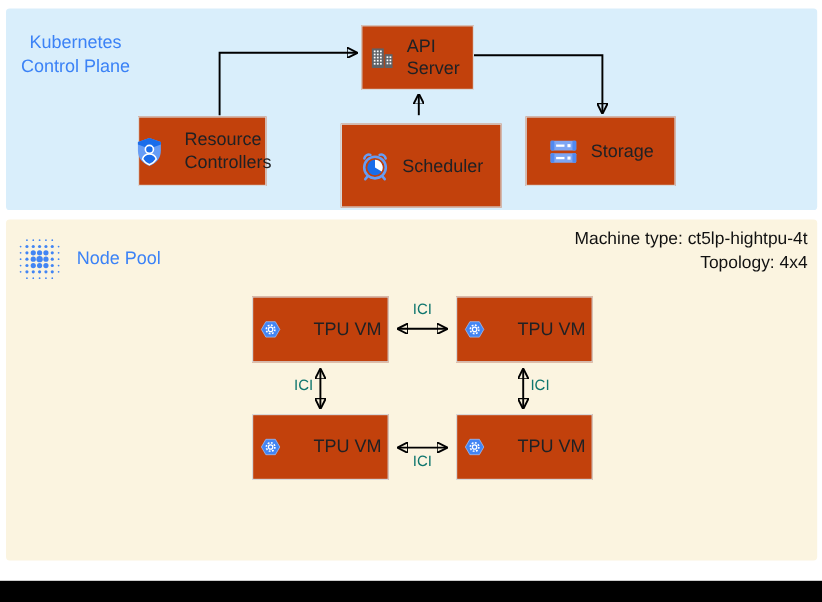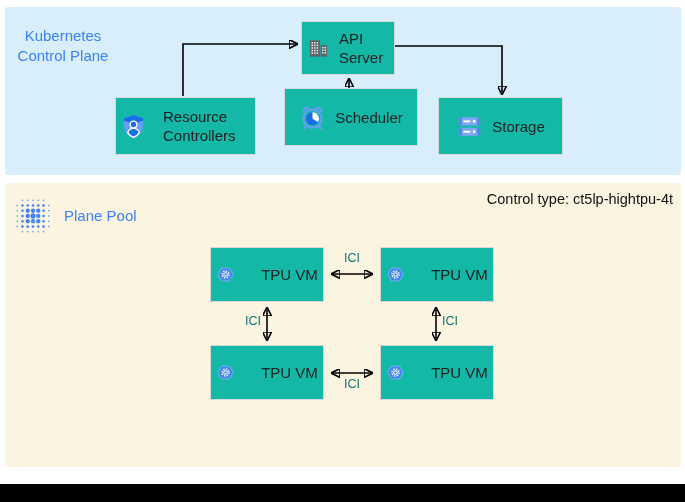--- a/index.html
+++ b/index.html
@@ -14,30 +14,30 @@
   .panel-title{
     position:absolute;font-size:15px;line-height:20px;color:#3b82f6;
   }
   .cp-title{left:7px;top:26px;width:112px;text-align:center;}
   .np-title{left:64px;top:197px;height:38px;line-height:38px;}
   .np-meta{
     position:absolute;right:12px;top:189px;width:320px;text-align:right;
     font-size:14.5px;line-height:20px;color:#111;
   }
   .box{
-    position:absolute;background:#14b8a6;border:1px solid #d8d8d8;box-sizing:border-box;
+    position:absolute;background:#c2410c;border:1px solid #d8d8d8;box-sizing:border-box;
     display:flex;align-items:center;justify-content:center;gap:9px;
     font-size:15px;color:#202124;
   }
   .box .lbl{line-height:19px;}
   .box-api{left:301px;top:21px;width:94px;height:54px;}
   .box-api .lbl{width:50px;}
-  .box-rc{left:115px;top:97px;width:141px;height:58px;gap:16px;}
+  .box-rc{left:115px;top:97px;width:107px;height:58px;gap:16px;}
   .box-rc .lbl{width:88px;}
-  .box-sched{left:284px;top:88px;width:134px;height:58px;}
+  .box-sched{left:284px;top:103px;width:134px;height:70px;}
   .box-store{left:438px;top:97px;width:125px;height:58px;}
   .vm{width:114px;height:55px;gap:26px;}
   .vm-tl{left:210px;top:247px;}
   .vm-tr{left:380px;top:247px;}
   .vm-bl{left:210px;top:345px;}
   .vm-br{left:380px;top:345px;}
   .ici{
     position:absolute;font-size:12.5px;color:#0f766e;width:34px;text-align:center;
   }
   .ici-top{left:335px;top:251px;}
@@ -203,24 +203,25 @@
           <circle cx="28" cy="28" r="1.25"></circle>
           <circle cx="33" cy="28" r="0.7"></circle>
           <circle cx="8" cy="33" r="0.7"></circle>
           <circle cx="13" cy="33" r="0.7"></circle>
           <circle cx="18" cy="33" r="0.7"></circle>
           <circle cx="23" cy="33" r="0.7"></circle>
           <circle cx="28" cy="33" r="0.7"></circle>
         </g>
     </svg>
   </span>
-  <div class="panel-title np-title">Plane Pool</div>
+  <div class="panel-title np-title">Node Pool</div>
 
   <div class="np-meta">
-    <div>Control type: ct5lp-hightpu-4t</div>
+    <div>Machine type: ct5lp-hightpu-4t</div>
+    <div>Topology: 4x4</div>
   </div>
 
   <div class="box vm vm-tl">
     <span class="icon">
       <svg viewBox="0 0 24 24" width="19" height="19">
         <polygon points="2.3,12 7,3.9 17,3.9 21.7,12 17,20.1 7,20.1" fill="#4285f4" stroke="#9ec1f9" stroke-width="0.8"></polygon>
         <circle cx="12" cy="12" r="4.5" fill="none" stroke="#fff" stroke-width="1.7" stroke-dasharray="1.9 1.6"></circle>
         <circle cx="12" cy="12" r="2.3" fill="none" stroke="#fff" stroke-width="1.3"></circle>
       </svg>
     </span>

